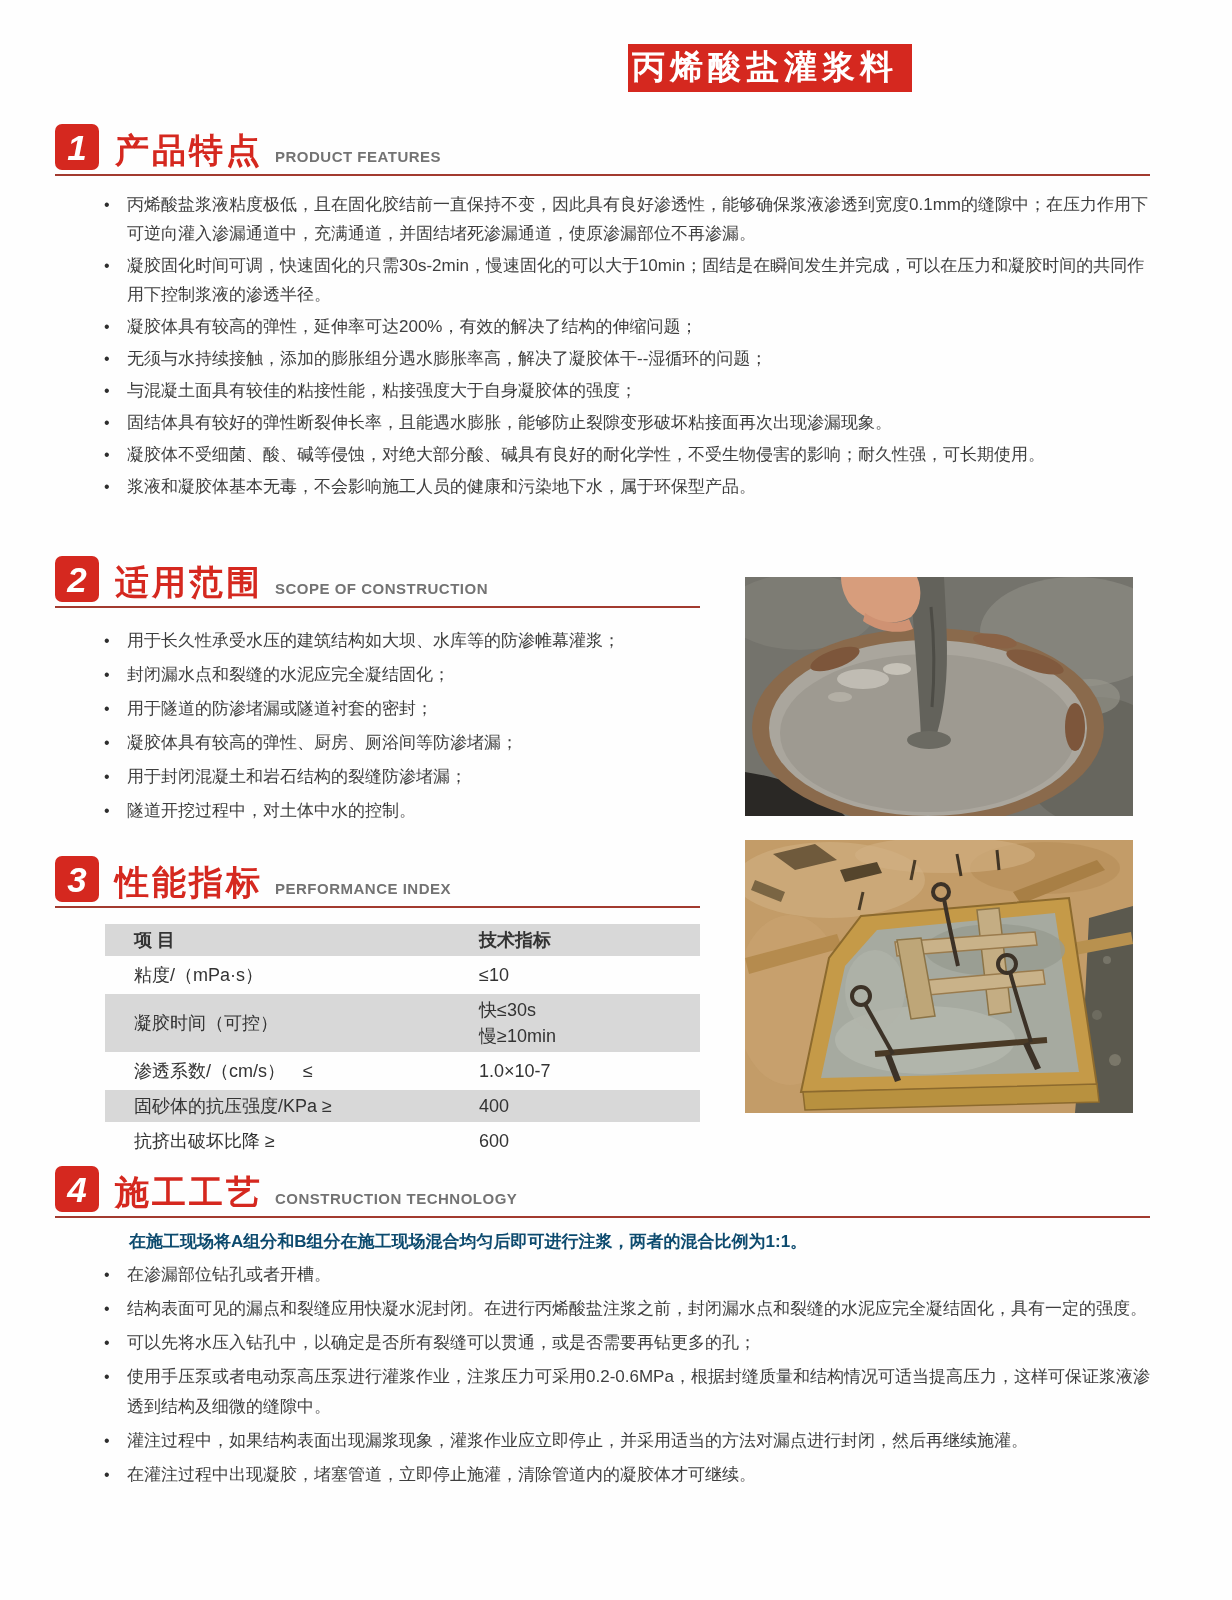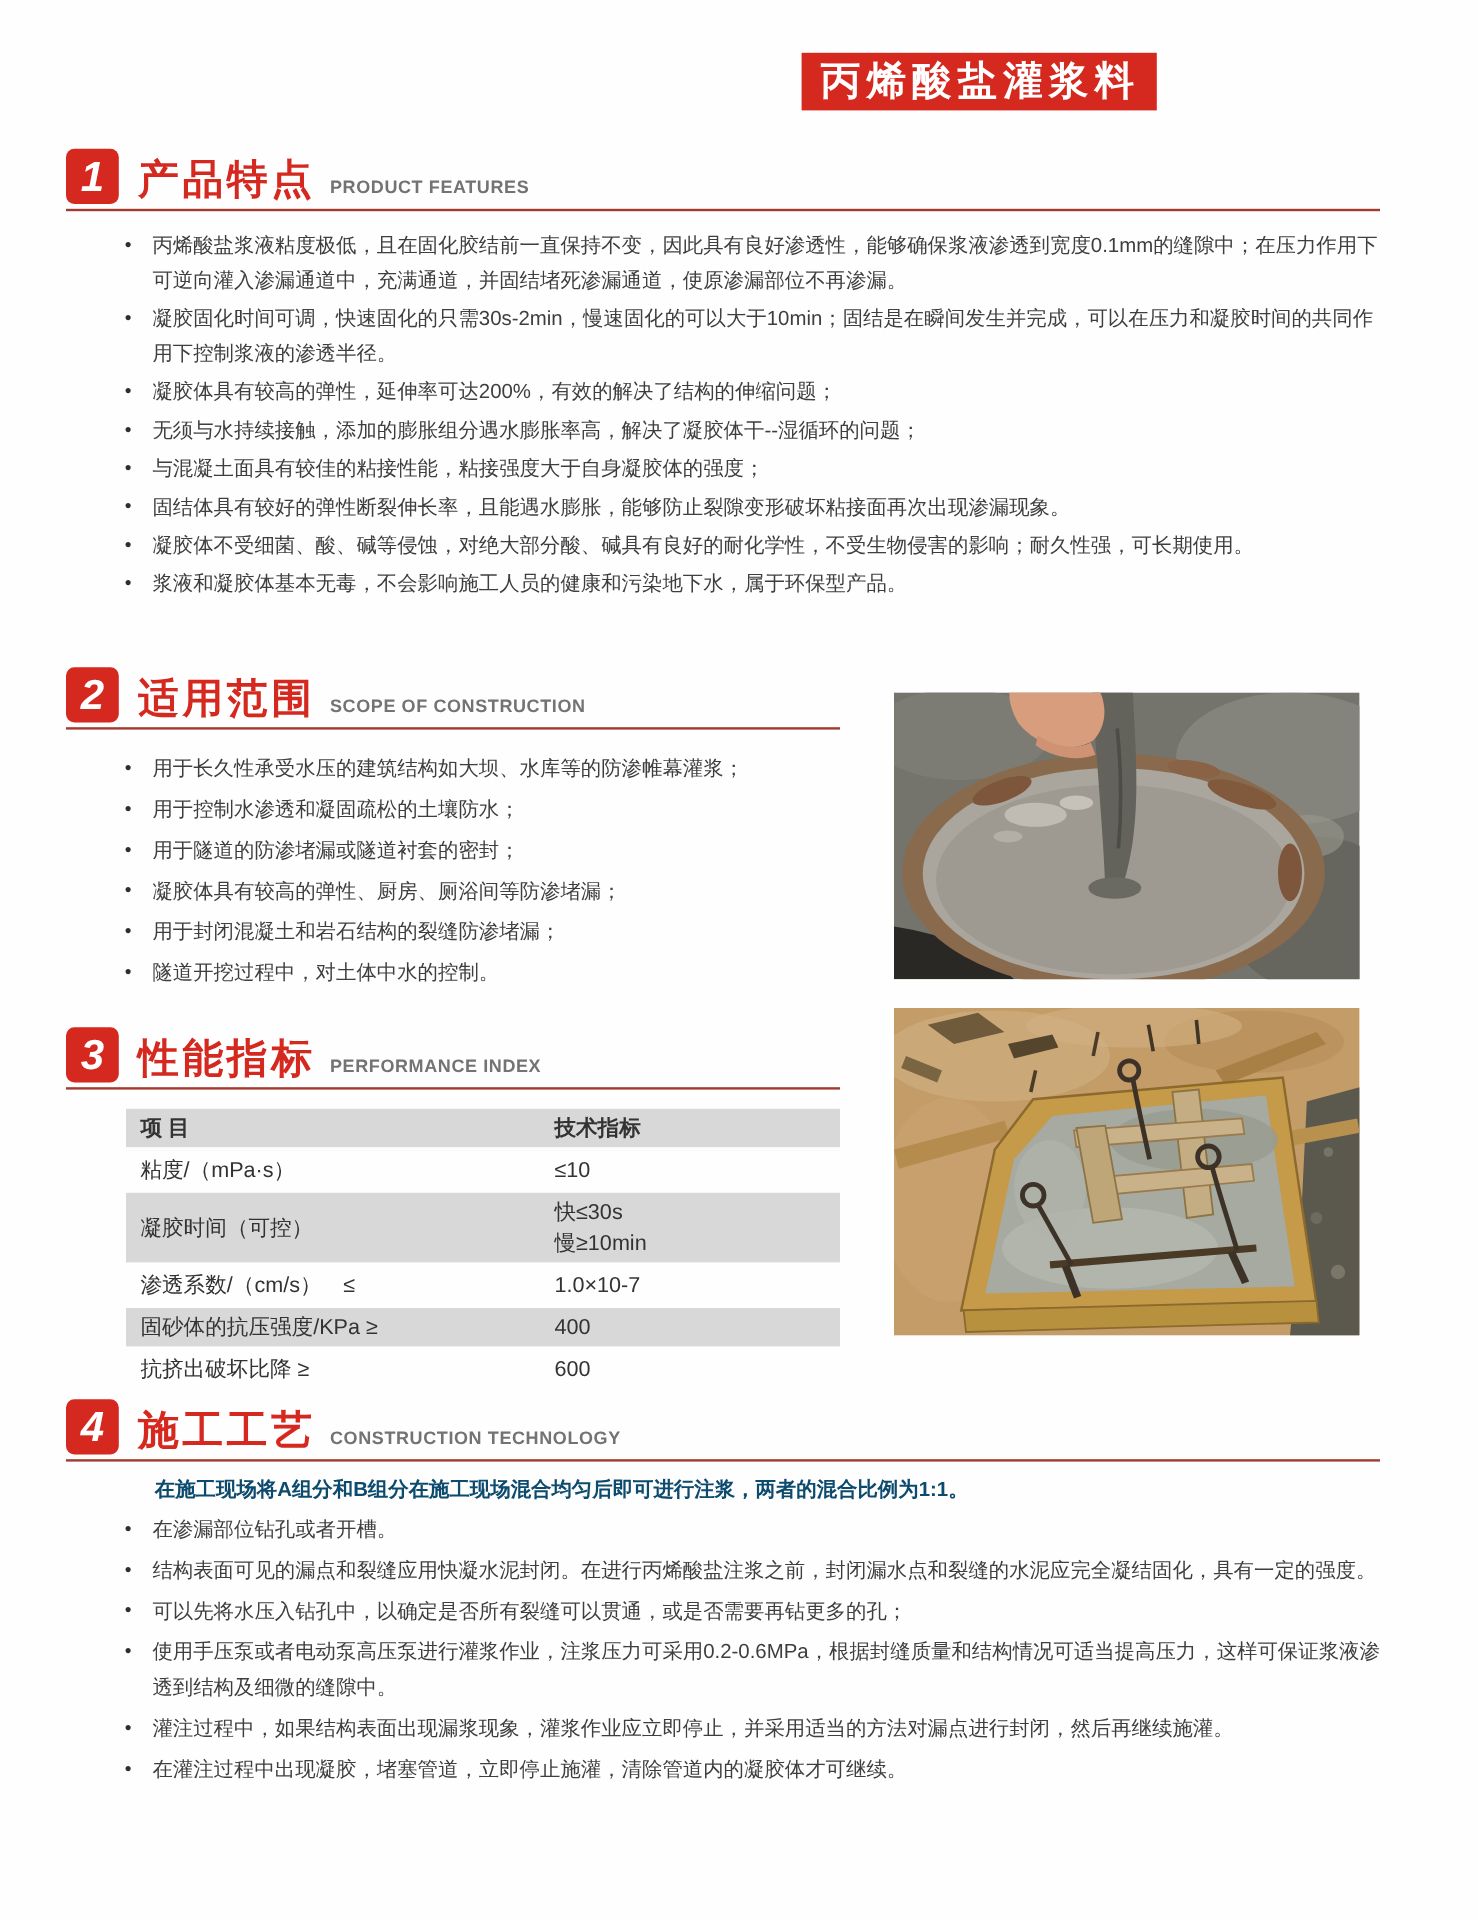--- a/index.html
+++ b/index.html
@@ -5,24 +5,24 @@
   html,body { margin:0; padding:0; background:#ffffff; }
   .page {
     position:relative; width:1232px; height:1600px; margin:0 auto;
     background:#fefefe; overflow:hidden;
     font-family:"Liberation Sans","DejaVu Sans",sans-serif;
     -webkit-font-smoothing:antialiased;
   }
 
   
   .title-banner {
-    position:absolute; left:668px; top:44px;
+    position:absolute; left:628px; top:44px;
     background:#d5281f; color:#ffffff;
     font-size:33px; font-weight:bold; letter-spacing:5px;
-    padding:5px 14px 7px 16px; line-height:1.1;
+    padding:5px 14px 7px 4px; line-height:1.1;
   }
 
   
   .section { position:absolute; left:55px; }
   .sec-head {
     display:flex; align-items:flex-end;
     border-bottom:2px solid #a23a2f; padding-bottom:4px;
   }
   .sec-num {
     flex:none; width:44px; height:46px;
@@ -64,21 +64,21 @@
     margin:10px 0 0 74px; width:1000px;
     font-size:17px; font-weight:bold; color:#0c4a6e; line-height:28px;
   }
 
   
   .spec-table {
     margin:16px 0 0 50px; border-collapse:separate; border-spacing:0;
     width:595px; font-size:18px; color:#333333; table-layout:fixed;
   }
   .spec-table th, .spec-table td {
-    text-align:left; padding:3px 12px; line-height:26px;
+    text-align:left; padding:3px 29px; line-height:26px;
     border-bottom:3px solid #fefefe; vertical-align:middle;
   }
   .spec-table th { font-weight:bold; }
   .spec-table .col-item { width:345px; }
   .spec-table .col-val  { width:250px; }
   .row-shaded { background:#d8d8d8; }
 
   
   .photo { position:absolute; left:745px; display:block; }
   .photo svg { display:block; }
@@ -111,21 +111,21 @@
   </div>
 
   <div class="section sec-2" style="top:556px;">
     <div class="sec-head w-short">
       <span class="sec-num">2</span>
       <span class="sec-zh">适用范围</span>
       <span class="sec-en">SCOPE OF CONSTRUCTION</span>
     </div>
     <ul class="bullets">
       <li>用于长久性承受水压的建筑结构如大坝、水库等的防渗帷幕灌浆；</li>
-      <li>用于控制水渗透和凝固疏松的土壤防水；</li>
+      <li>封闭漏水点和裂缝的水泥应完全凝结固化；</li>
       <li>用于隧道的防渗堵漏或隧道衬套的密封；</li>
       <li>凝胶体具有较高的弹性、厨房、厕浴间等防渗堵漏；</li>
       <li>用于封闭混凝土和岩石结构的裂缝防渗堵漏；</li>
       <li>隧道开挖过程中，对土体中水的控制。</li>
     </ul>
   </div>
 
   <div class="section sec-3" style="top:856px;">
     <div class="sec-head w-short">
       <span class="sec-num">3</span>

